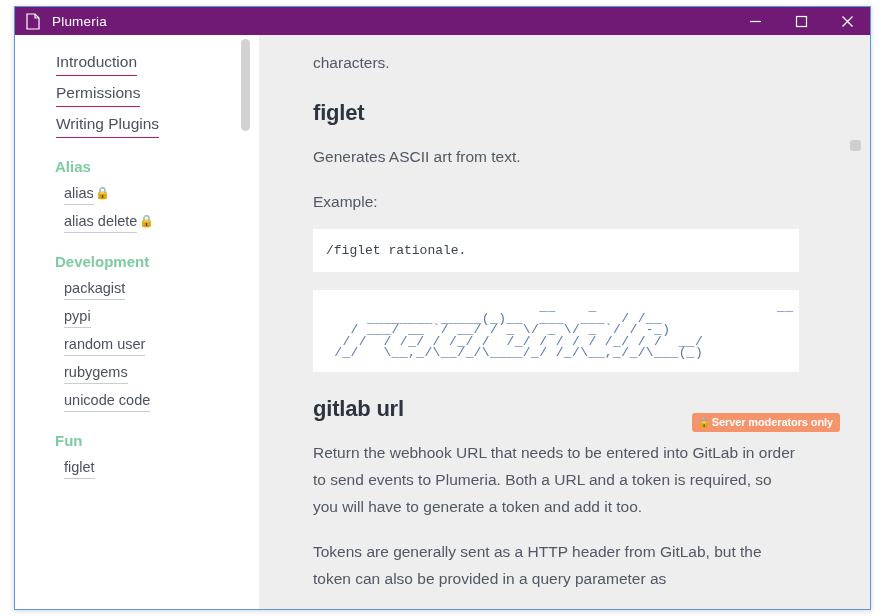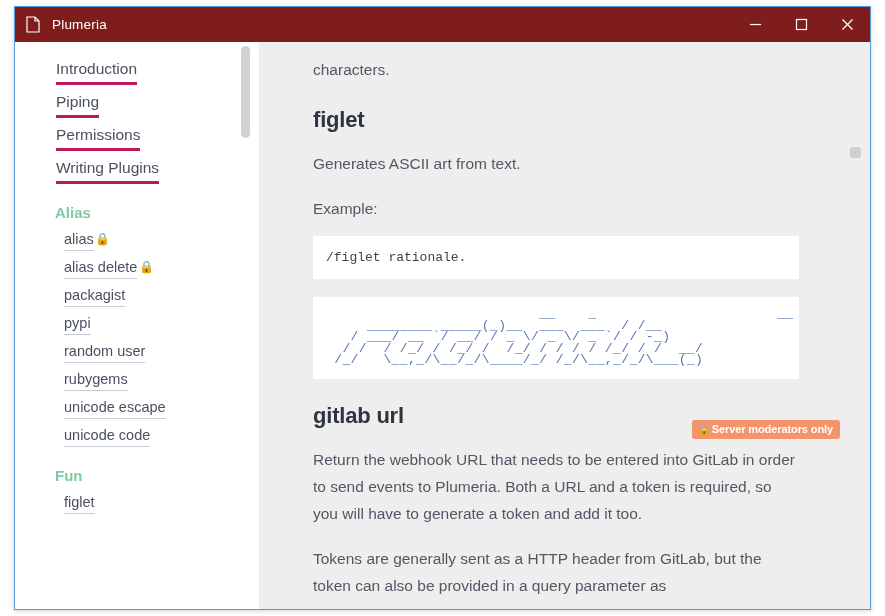--- a/index.html
+++ b/index.html
@@ -16,22 +16,22 @@
     background: #ffffff;
     border: 1px solid #5b9bd5;
     box-sizing: border-box;
     box-shadow: 0 1px 5px rgba(0,0,0,0.18);
     display: flex;
     flex-direction: column;
     overflow: hidden;
   }
   
   #titlebar {
-    height: 35px;
-    background: #7f1d1d;
+    height: 28px;
+    background: #701a75;
     display: flex;
     align-items: center;
     flex: none;
     user-select: none;
   }
   #titlebar .doc-icon {
     margin-left: 11px;
     width: 14px; height: 17px;
     flex: none;
   }
@@ -65,21 +65,21 @@
     overflow: hidden;
     padding-top: 13px;
     box-sizing: border-box;
   }
   #sidebar-inner { padding-left: 41px; }
   .nav-top {
     display: block;
     color: #4a5160;
     font-size: 15.5px;
     text-decoration: none;
-    border-bottom: 3px solid #be185d;
+    border-bottom: 1px solid #be185d;
     line-height: 27px;
     width: -moz-fit-content;
     width: fit-content;
     margin-bottom: 0px;
   }
   .nav-top-wrap { margin-bottom: 3px; }
   .nav-section {
     color: #7ecba1;
     font-size: 15px;
     font-weight: bold;
@@ -219,51 +219,46 @@
 
   <div id="window-body">
 
     <div id="sidebar">
       <div id="sidebar-inner">
 
         <div class="nav-top-wrap">
           <a class="nav-top">Introduction</a>
         </div>
         <div class="nav-top-wrap">
-          <a class="nav-top">Piping</a>
-        </div>
-        <div class="nav-top-wrap">
           <a class="nav-top">Permissions</a>
         </div>
         <div class="nav-top-wrap">
           <a class="nav-top">Writing Plugins</a>
         </div>
 
         <div class="nav-section">Alias</div>
         <div class="nav-sub-wrap">
           <a class="nav-sub">alias</a><span class="lock-mark">🔒</span>
         </div>
         <div class="nav-sub-wrap">
           <a class="nav-sub">alias delete</a><span class="lock-mark">🔒</span>
         </div>
 
+        <div class="nav-section">Development</div>
         <div class="nav-sub-wrap">
           <a class="nav-sub">packagist</a>
         </div>
         <div class="nav-sub-wrap">
           <a class="nav-sub">pypi</a>
         </div>
         <div class="nav-sub-wrap">
           <a class="nav-sub">random user</a>
         </div>
         <div class="nav-sub-wrap">
           <a class="nav-sub">rubygems</a>
-        </div>
-        <div class="nav-sub-wrap">
-          <a class="nav-sub">unicode escape</a>
         </div>
         <div class="nav-sub-wrap">
           <a class="nav-sub">unicode code</a>
         </div>
 
         <div class="nav-section">Fun</div>
         <div class="nav-sub-wrap">
           <a class="nav-sub">figlet</a>
         </div>
 

